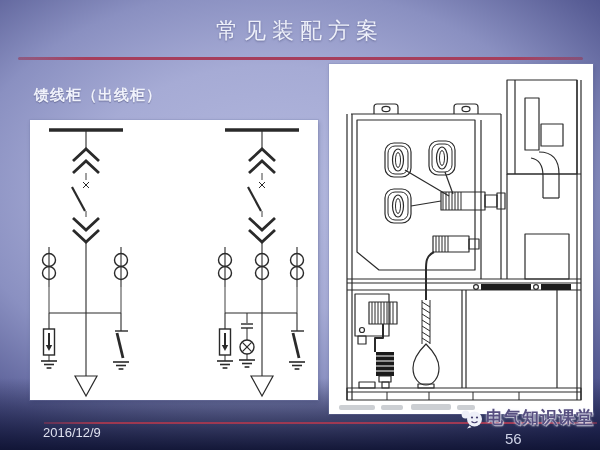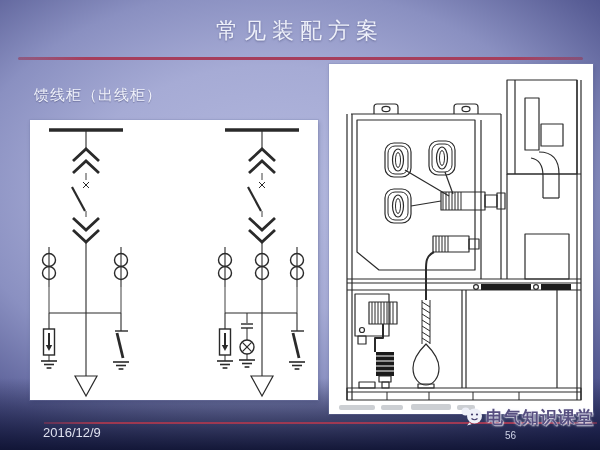--- a/index.html
+++ b/index.html
@@ -19,32 +19,33 @@
   .rule-top{
     position:absolute;left:18px;right:17px;top:57px;height:3px;
     background:linear-gradient(to right, rgba(148,52,82,.55), #a63e5c 12%, #a63e5c 88%, rgba(148,52,82,.55));
     border-radius:2px;
   }
   .section-label{
     position:absolute;left:34px;top:86px;
     font-family:"Liberation Serif","DejaVu Serif",serif;
     font-size:15px;letter-spacing:1px;color:#f0f2fb;
     text-shadow:0 1px 1px rgba(35,38,80,.4);
+    font-weight:bold;
   }
   .panel{position:absolute;background:#ffffff;box-shadow:0 0 0 1px rgba(130,136,180,.28), 1px 2px 4px rgba(30,34,80,.25);}
   .panel-left{left:30px;top:120px;width:288px;height:280px;}
   .panel-right{left:329px;top:64px;width:264px;height:350px;}
   .panel svg{display:block;width:100%;height:100%;}
   .rule-bottom{
     position:absolute;left:44px;right:3px;top:422px;height:2px;
     background:linear-gradient(to right, rgba(148,52,82,.5), #9c3850 10%, #a03a55 90%, rgba(148,52,82,.6));
   }
   .date{position:absolute;left:43px;top:425px;font-size:13px;color:#dfe1ef;}
-  .page-num{position:absolute;left:505px;top:430px;font-size:10px;color:#ced2e6;}
-  .watermark{position:absolute;right:6px;top:406px;display:flex;align-items:flex-start;gap:3px;z-index:5;}
+  .page-num{position:absolute;left:505px;top:430px;font-size:15px;color:#ced2e6;}
+  .watermark{position:absolute;right:6px;top:406px;display:flex;align-items:flex-end;gap:3px;z-index:5;}
   .wm-icon{width:22px;height:20px;display:inline-block;}
   .wm-icon svg{display:block;width:100%;height:100%;}
   .wm-text{
     font-weight:bold;font-size:17px;letter-spacing:1px;color:#574f80;
     text-shadow:0 0 3px rgba(238,240,252,.95), 0 0 1px rgba(255,255,255,.9), 1px 1px 0 rgba(255,255,255,.45);
     white-space:nowrap;
   }
 </style>
 </head>
 <body>

